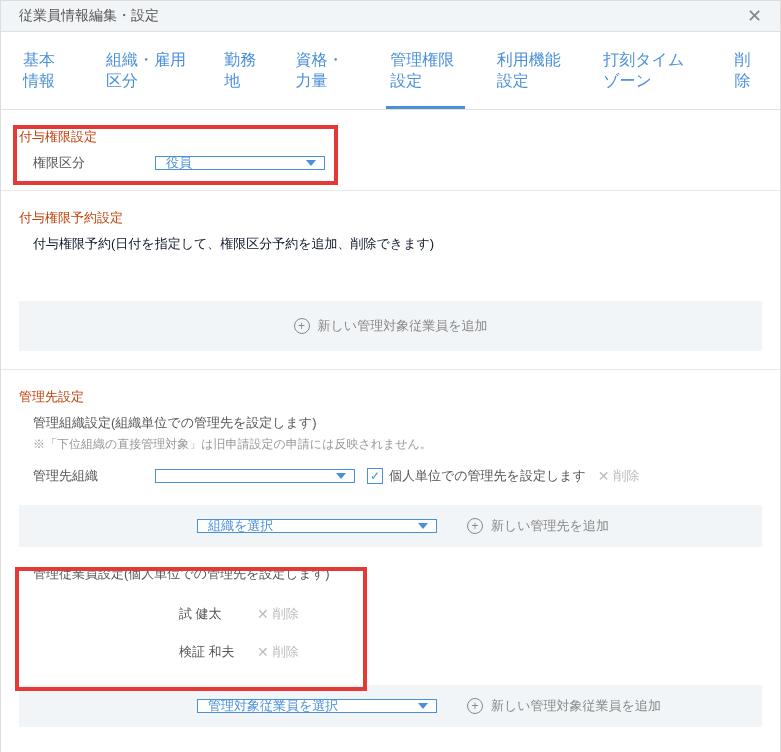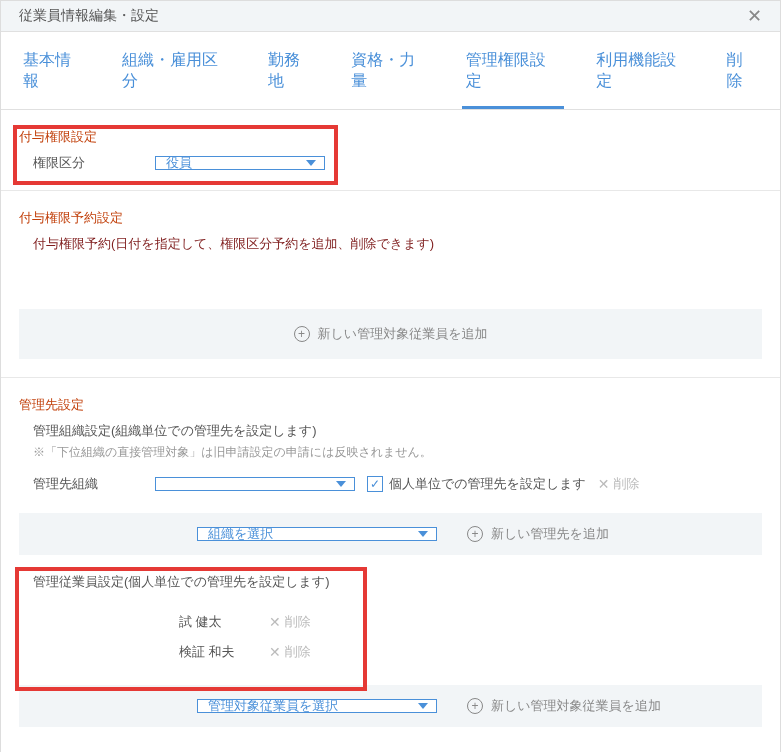--- a/index.html
+++ b/index.html
@@ -13,33 +13,33 @@
     .tab.active { border-bottom: 3px solid #4a90d9; font-weight: 500; }
     .body { padding: 18px 18px 30px; }
     .section-title { color: #c2410c; font-size: 13px; margin-bottom: 8px; }
     .row { display: flex; align-items: center; gap: 12px; padding-left: 14px; margin-bottom: 6px; }
     .label { width: 110px; color: #555; }
     .select { border: 1px solid #4a90d9; color: #4a90d9; height: 14px; padding: 0 28px 0 10px; width: 170px; background: #fff; position: relative; display: flex; align-items: center; cursor: pointer; }
     .select.wide { width: 200px; }
     .select.wider { width: 240px; }
     .caret { position: absolute; right: 8px; top: 50%; transform: translateY(-50%); width: 0; height: 0; border-left: 5px solid transparent; border-right: 5px solid transparent; border-top: 6px solid #4a90d9; }
     .hr { border: none; border-top: 1px solid #e8e8e8; margin: 18px -18px; }
-    .subtext { color: #7f1d1d; padding-left: 14px; margin-bottom: 36px; }
+    .subtext { color: #0f172a; padding-left: 14px; margin-bottom: 28px; }
     .note { color: #999; font-size: 12px; padding-left: 14px; margin-bottom: 14px; }
     .add-bar { background: #f2f5f7; height: 50px; display: flex; align-items: center; justify-content: center; gap: 8px; color: #888; cursor: pointer; }
     .plus-circle { width: 16px; height: 16px; border: 1.5px solid #888; border-radius: 50%; display: inline-flex; align-items: center; justify-content: center; font-size: 12px; line-height: 1; }
     .toolbar { background: #f2f5f7; padding: 12px 18px; display: flex; align-items: center; gap: 30px; }
     .toolbar .select-container { margin-left: 160px; }
     .add-link { color: #888; display: flex; align-items: center; gap: 8px; cursor: pointer; }
     .checkbox-row { display: flex; align-items: center; gap: 6px; }
     .cb { width: 16px; height: 16px; border: 1px solid #4a90d9; display: inline-flex; align-items: center; justify-content: center; color: #4a90d9; font-size: 12px; }
     .del-link { color: #bbb; display: flex; align-items: center; gap: 4px; cursor: pointer; }
     .del-x { color: #bbb; font-size: 14px; }
     .emp-list { padding-left: 160px; }
-    .emp-row { display: flex; align-items: center; gap: 30px; padding: 6px 0; }
+    .emp-row { display: flex; align-items: center; gap: 18px; padding: 6px 0; margin-top: 8px; }
     .emp-name { min-width: 60px; }
     .red-box1 { position: absolute; border: 4px solid #e53935; pointer-events: none; }
     .content-wrap { position: relative; }
     .sub-heading { color: #555; padding-left: 14px; margin-bottom: 4px; font-size: 13px; }
   </style>
 </head>
 <body>
 
 <div class="modal content-wrap">
   <div class="header">
@@ -47,20 +47,21 @@
     <span class="close-x">✕</span>
   </div>
 
   <div class="tabs">
     <div class="tab">基本情報</div>
     <div class="tab">組織・雇用区分</div>
     <div class="tab">勤務地</div>
     <div class="tab">資格・力量</div>
     <div class="tab active">管理権限設定</div>
     <div class="tab">利用機能設定</div>
+    <div class="tab">打刻タイムゾーン</div>
     <div class="tab">削除</div>
   </div>
 
   <div class="body">
 
     <div class="section-title">付与権限設定</div>
     <div class="row" style="margin-bottom:0;">
       <span class="label">権限区分</span>
       <div class="select">
         <span>役員</span>

